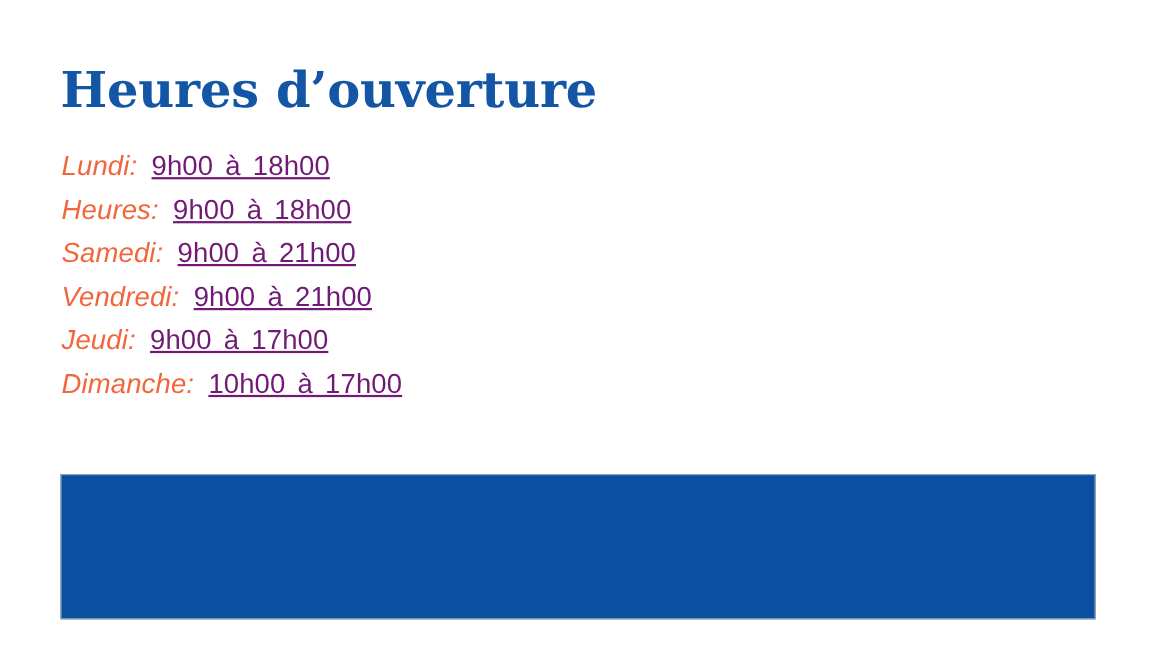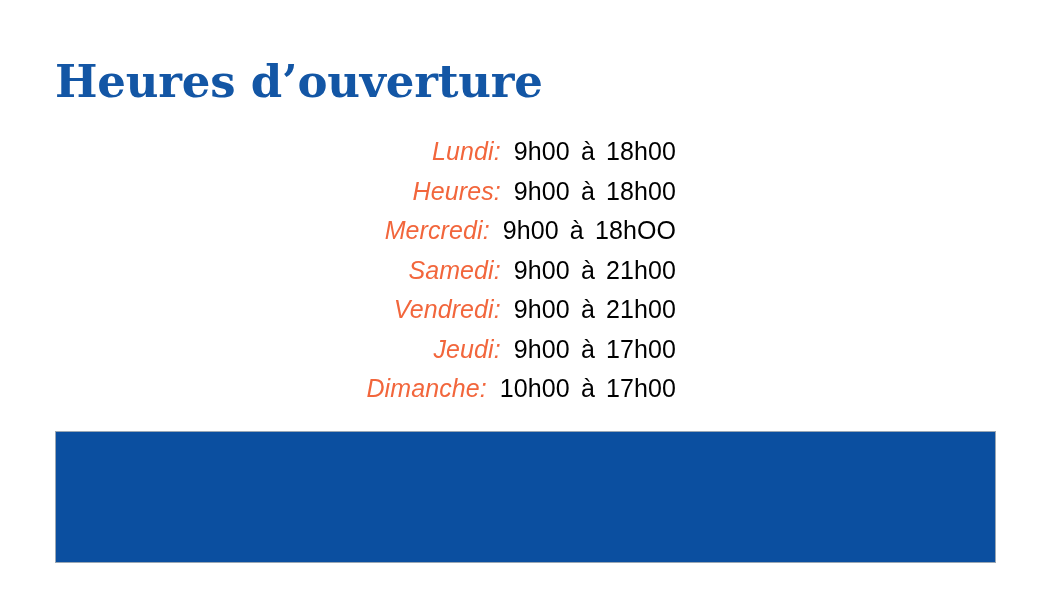--- a/index.html
+++ b/index.html
@@ -13,21 +13,20 @@
     background: #ffffff;
     font-family: "Liberation Sans", "DejaVu Sans", sans-serif;
     overflow: hidden;
   }
 
   .slide {
     position: relative;
     width: 912px;
     height: 600px;
     background: #ffffff;
-    text-align: right;
   }
 
   
   .slide-title {
     position: absolute;
     left: 55px;
     top: 58px;
     margin: 0;
     font-family: "DejaVu Serif", "Liberation Serif", serif;
     font-weight: 700;
@@ -59,25 +58,26 @@
   }
 
   .day-label {
     color: #F2663C;
     font-family: "Liberation Sans", "DejaVu Sans", sans-serif;
     font-weight: 400;
     font-style: italic;
   }
 
   .hours-value {
-    color: #000000;
+    color: #701a75;
     font-family: "Liberation Sans", "DejaVu Sans", sans-serif;
     font-weight: 400;
     margin-left: 6px;
     word-spacing: 4px;
+    text-decoration: underline;
   }
 
   
   .content-block {
     position: absolute;
     left: 55px;
     top: 431px;
     width: 941px;
     height: 132px;
     background: #0B4FA0;
@@ -97,24 +97,20 @@
     <li class="hours-row">
       <span class="day-label">Lundi:</span>
       <span class="hours-value">9h00  à  18h00</span>
     </li>
 
     <li class="hours-row">
       <span class="day-label">Heures:</span>
       <span class="hours-value">9h00  à  18h00</span>
     </li>
 
-    <li class="hours-row">
-      <span class="day-label">Mercredi:</span>
-      <span class="hours-value">9h00  à  18hOO</span>
-    </li>
 
     <li class="hours-row">
       <span class="day-label">Samedi:</span>
       <span class="hours-value">9h00  à  21h00</span>
     </li>
 
     <li class="hours-row">
       <span class="day-label">Vendredi:</span>
       <span class="hours-value">9h00  à  21h00</span>
     </li>

